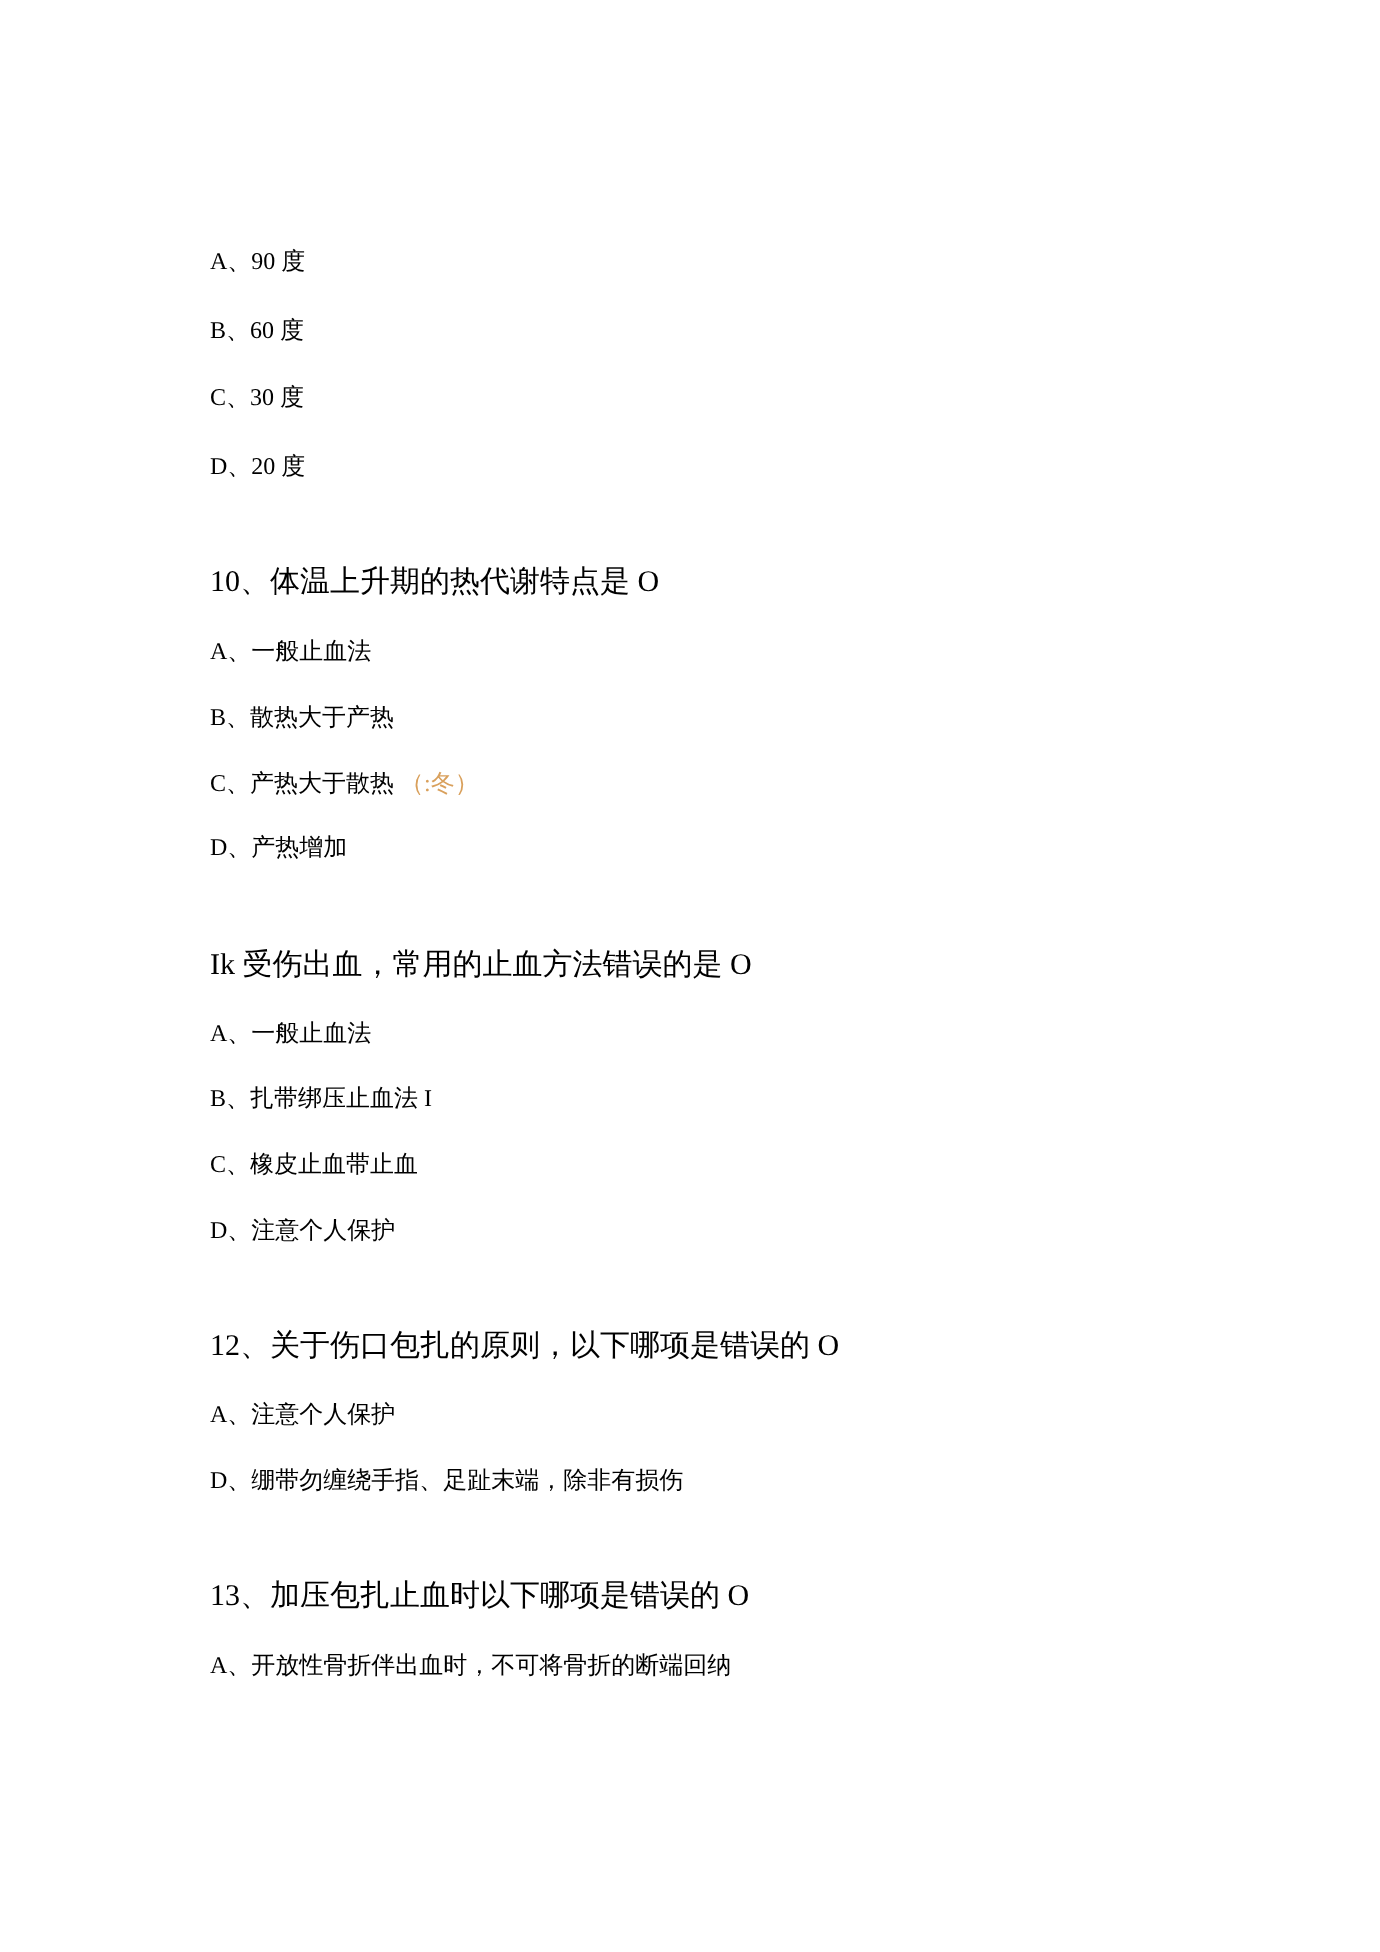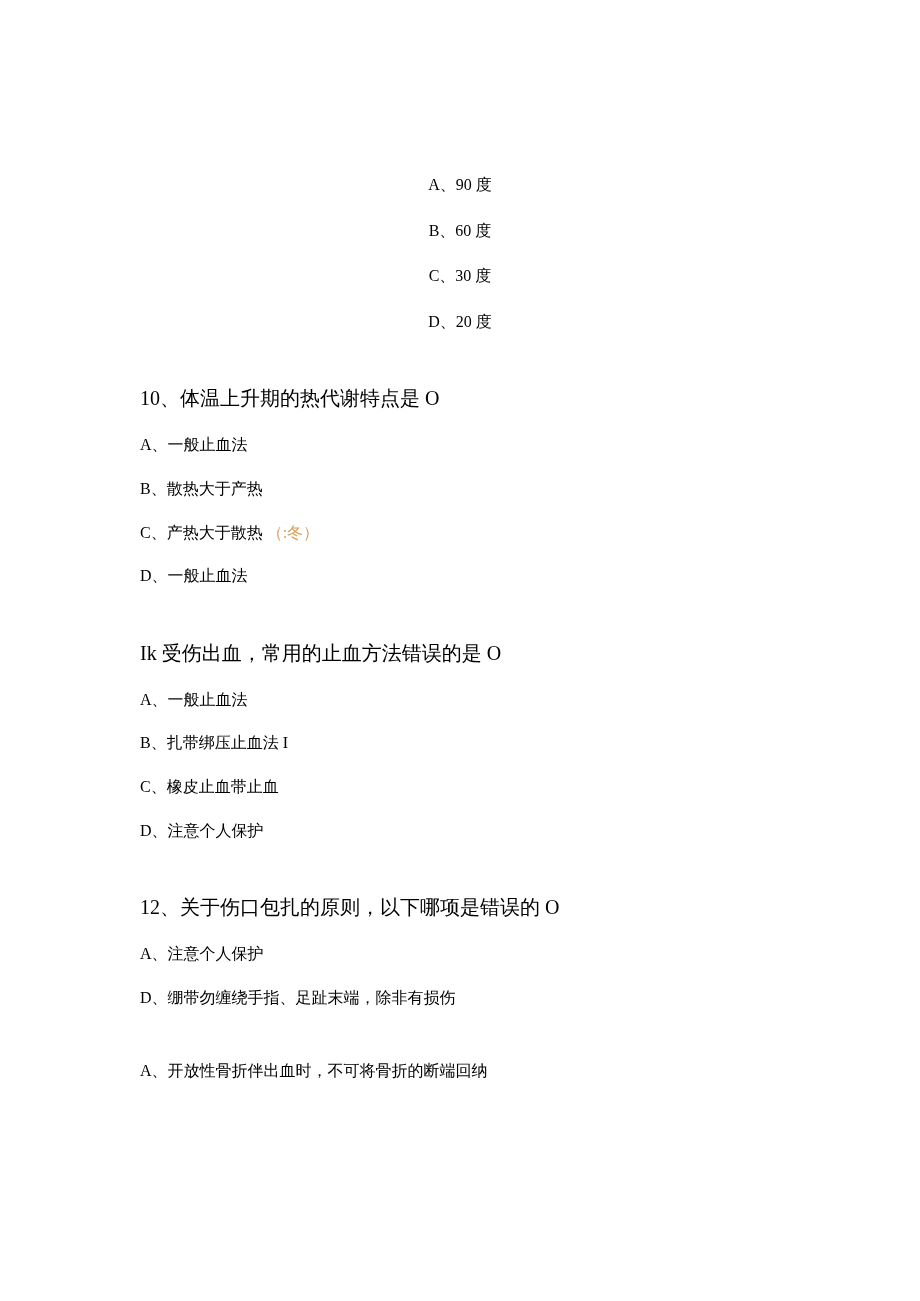--- a/index.html
+++ b/index.html
@@ -18,22 +18,21 @@
     box-sizing: border-box;
   }
   .option-line {
     margin-bottom: 18px;
     font-size: 16px;
   }
   .question-block {
     margin-top: 48px;
   }
   .question-block:first-of-type {
-    margin-top: 12px;
-    text-align: center;
+    margin-top: 2px;
   }
   .question-stem {
     font-size: 20px;
     margin-bottom: 18px;
   }
   .ans-marker {
     color: #d9a05c;
     margin-left: 4px;
   }
   .inline-marker {
@@ -57,34 +56,35 @@
     <div class="option-line">D、20 度</div>
   </div>
 
   <div class="question-block">
     <div class="question-stem">10、体温上升期的热代谢特点是 O</div>
     <div class="option-line">A、一般止血法</div>
     <div class="option-line">B、散热大于产热</div>
     <div class="option-line">
       <span>C、产热大于散热</span><span class="ans-marker">（:冬）</span>
     </div>
-    <div class="option-line">D、一般止血法</div>
+    <div class="option-line">D、产热增加</div>
   </div>
 
   <div class="question-block">
     <div class="question-stem">Ik 受伤出血，常用的止血方法错误的是 O</div>
     <div class="option-line">A、一般止血法</div>
     <div class="option-line">B、扎带绑压止血法 I</div>
     <div class="option-line">C、橡皮止血带止血</div>
     <div class="option-line">D、注意个人保护</div>
   </div>
 
   <div class="question-block">
     <div class="question-stem">12、关于伤口包扎的原则，以下哪项是错误的 O</div>
     <div class="option-line">A、注意个人保护</div>
     <div class="option-line">D、绷带勿缠绕手指、足趾末端，除非有损伤</div>
   </div>
 
   <div class="question-block">
+    <div class="question-stem">13、加压包扎止血时以下哪项是错误的 O</div>
     <div class="option-line">A、开放性骨折伴出血时，不可将骨折的断端回纳</div>
   </div>
 
 </div>
 
 </body></html>

